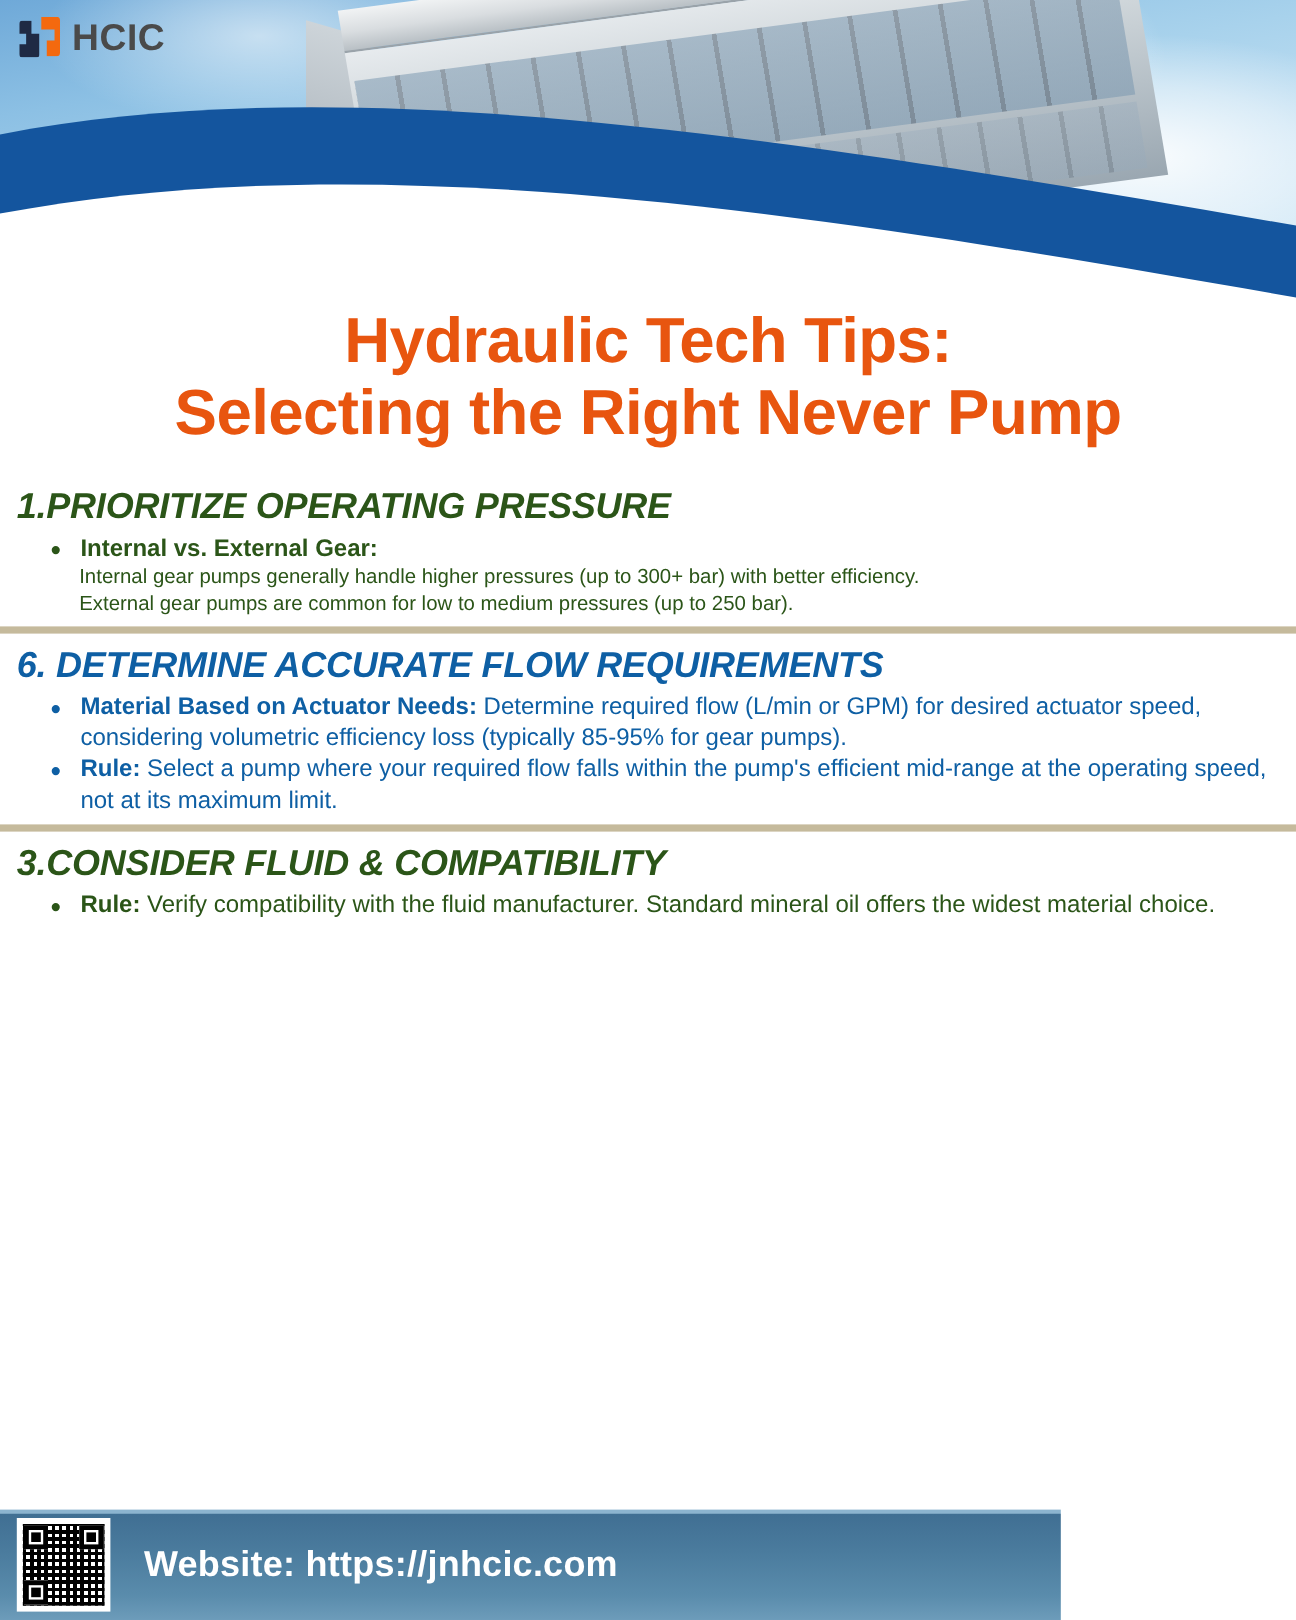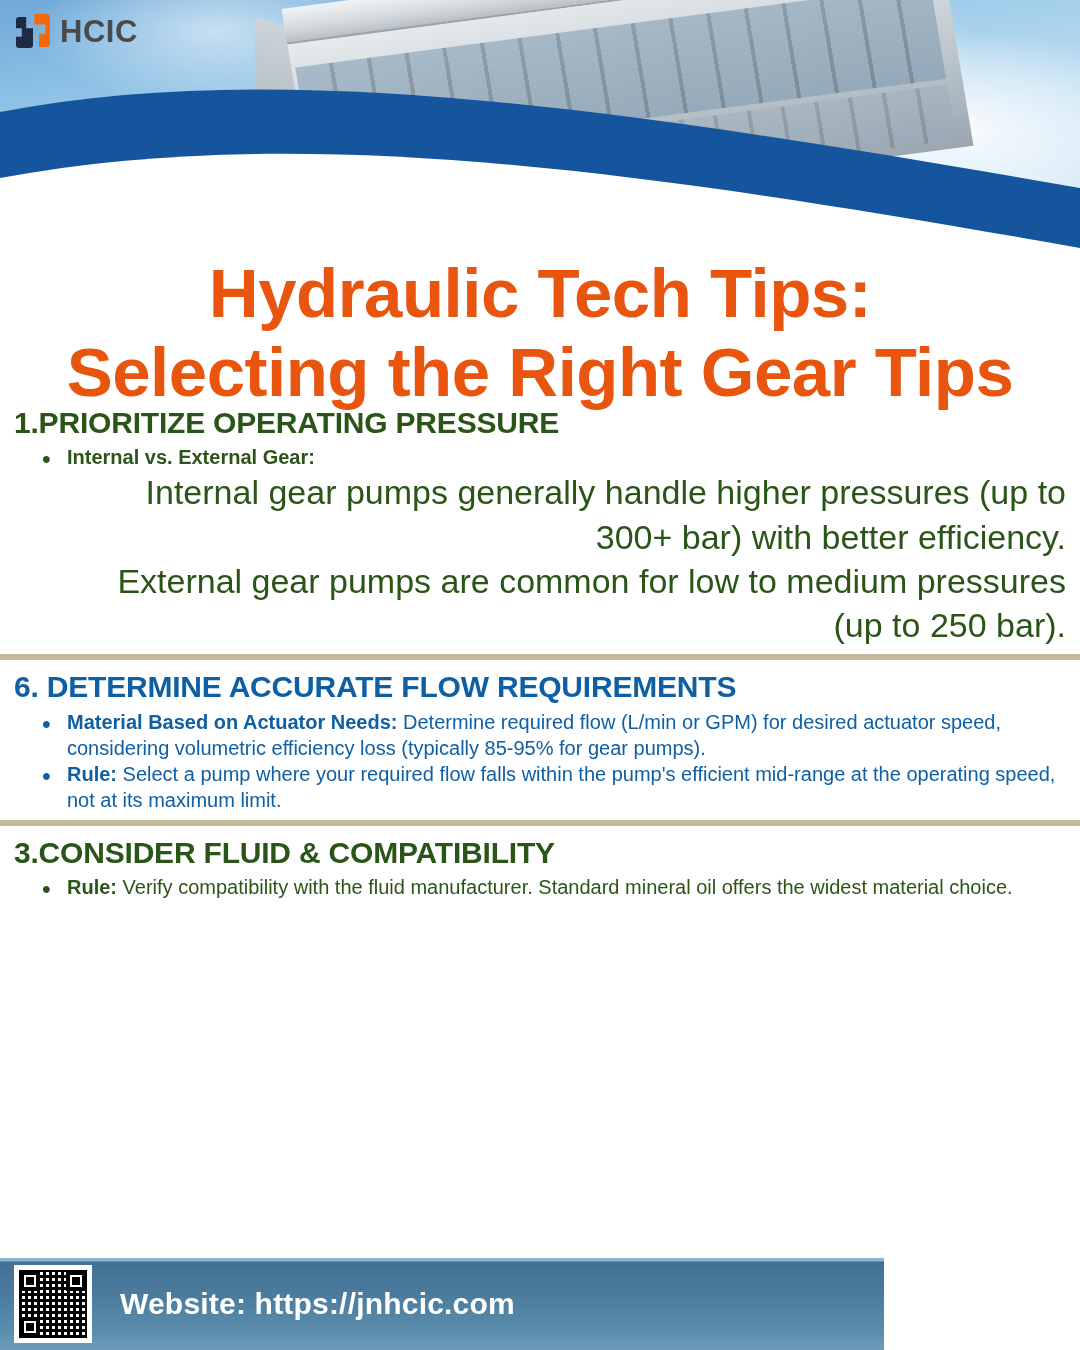--- a/index.html
+++ b/index.html
@@ -87,39 +87,40 @@
     border-radius:3px;
   }
   .logo-text {
     font-size:31px; font-weight:bold; color:#4a4a4a; letter-spacing:0.5px;
   }
 
   
   .title {
     position:absolute; top:255px; left:0; width:1080px;
     text-align:center;
-    font-size:69px; font-weight:bold; line-height:1.14;
+    font-size:53px; font-weight:bold; line-height:1.14;
     color:#e8550f;
     font-stretch:condensed;
     letter-spacing:-0.5px;
   }
   .title .ln { display:block; }
 
   
   .content { position:absolute; top:405px; left:0; width:1080px; }
   .sec { padding:0 14px; }
   .sec h2 {
     font-size:30px; font-weight:bold; line-height:1.18;
     letter-spacing:-0.2px;
     margin-bottom:4px;
+    font-style:italic;
   }
   .sec.green h2, .sec.green { color:#2b5518; }
   .sec.blue  h2, .sec.blue  { color:#0e5fa4; }
   .para {
-    font-size:34px; line-height:1.30; margin-left:0;text-align:right;
+    font-size:17px; line-height:1.30; margin-left:0;
   }
   .para.indent { text-indent:52px; }
   .bullet {
     position:relative; padding-left:53px;
     font-size:20px; line-height:1.30;
   }
   .bullet::before {
     content:"\2022"; position:absolute; left:28px; top:-1px;
     font-size:25px;
   }
@@ -190,21 +191,21 @@
     <span class="logo-mark">
       <span class="m1"></span>
         <span class="m2"></span>
     </span>
     <span class="logo-text">HCIC</span>
   </div>
 </div>
 
 <div class="title">
   <span class="ln">Hydraulic Tech Tips:</span>
-  <span class="ln">Selecting the Right Gear Tips</span>
+  <span class="ln">Selecting the Right Never Pump</span>
 </div>
 
 <div class="content">
 
   <div class="sec green">
     <h2>1.PRIORITIZE OPERATING PRESSURE</h2>
     <div class="bullet">
       <b class="lead">Internal vs. External Gear:</b>
     </div>
     <div class="para indent">Internal gear pumps generally handle higher pressures (up to 300+ bar) with better efficiency.</div>

